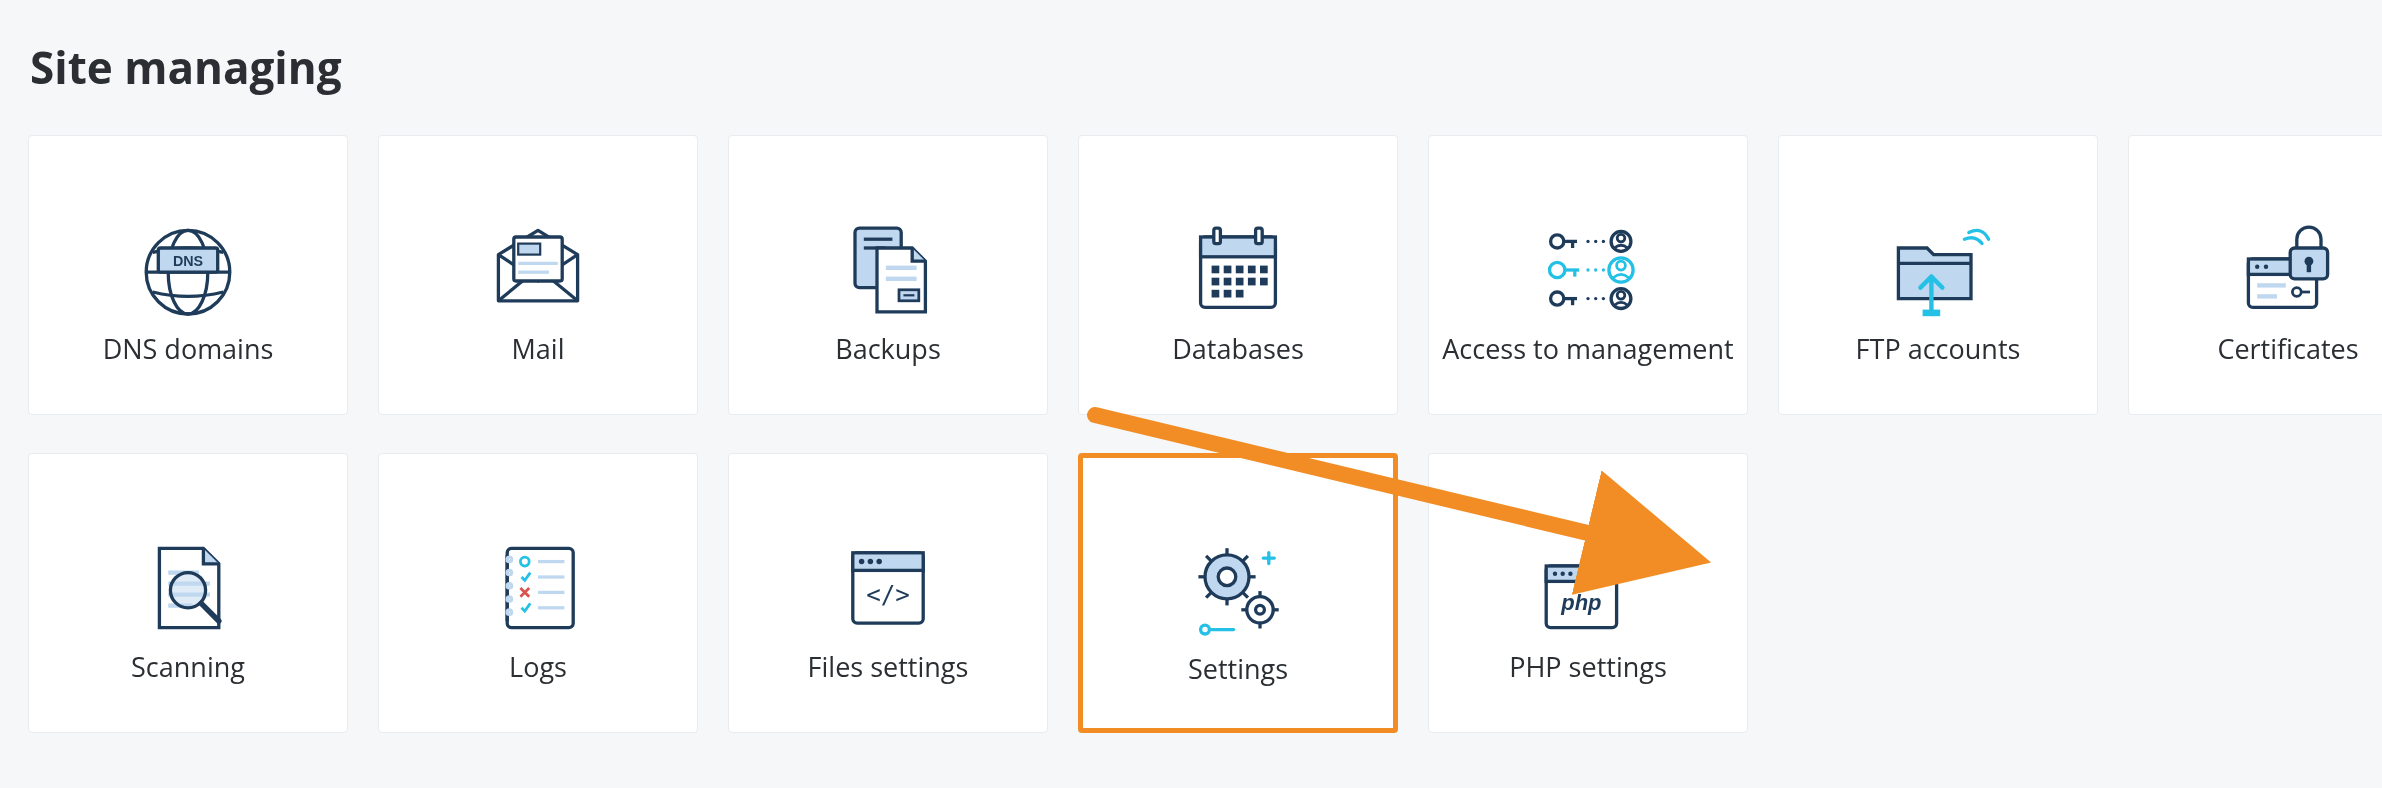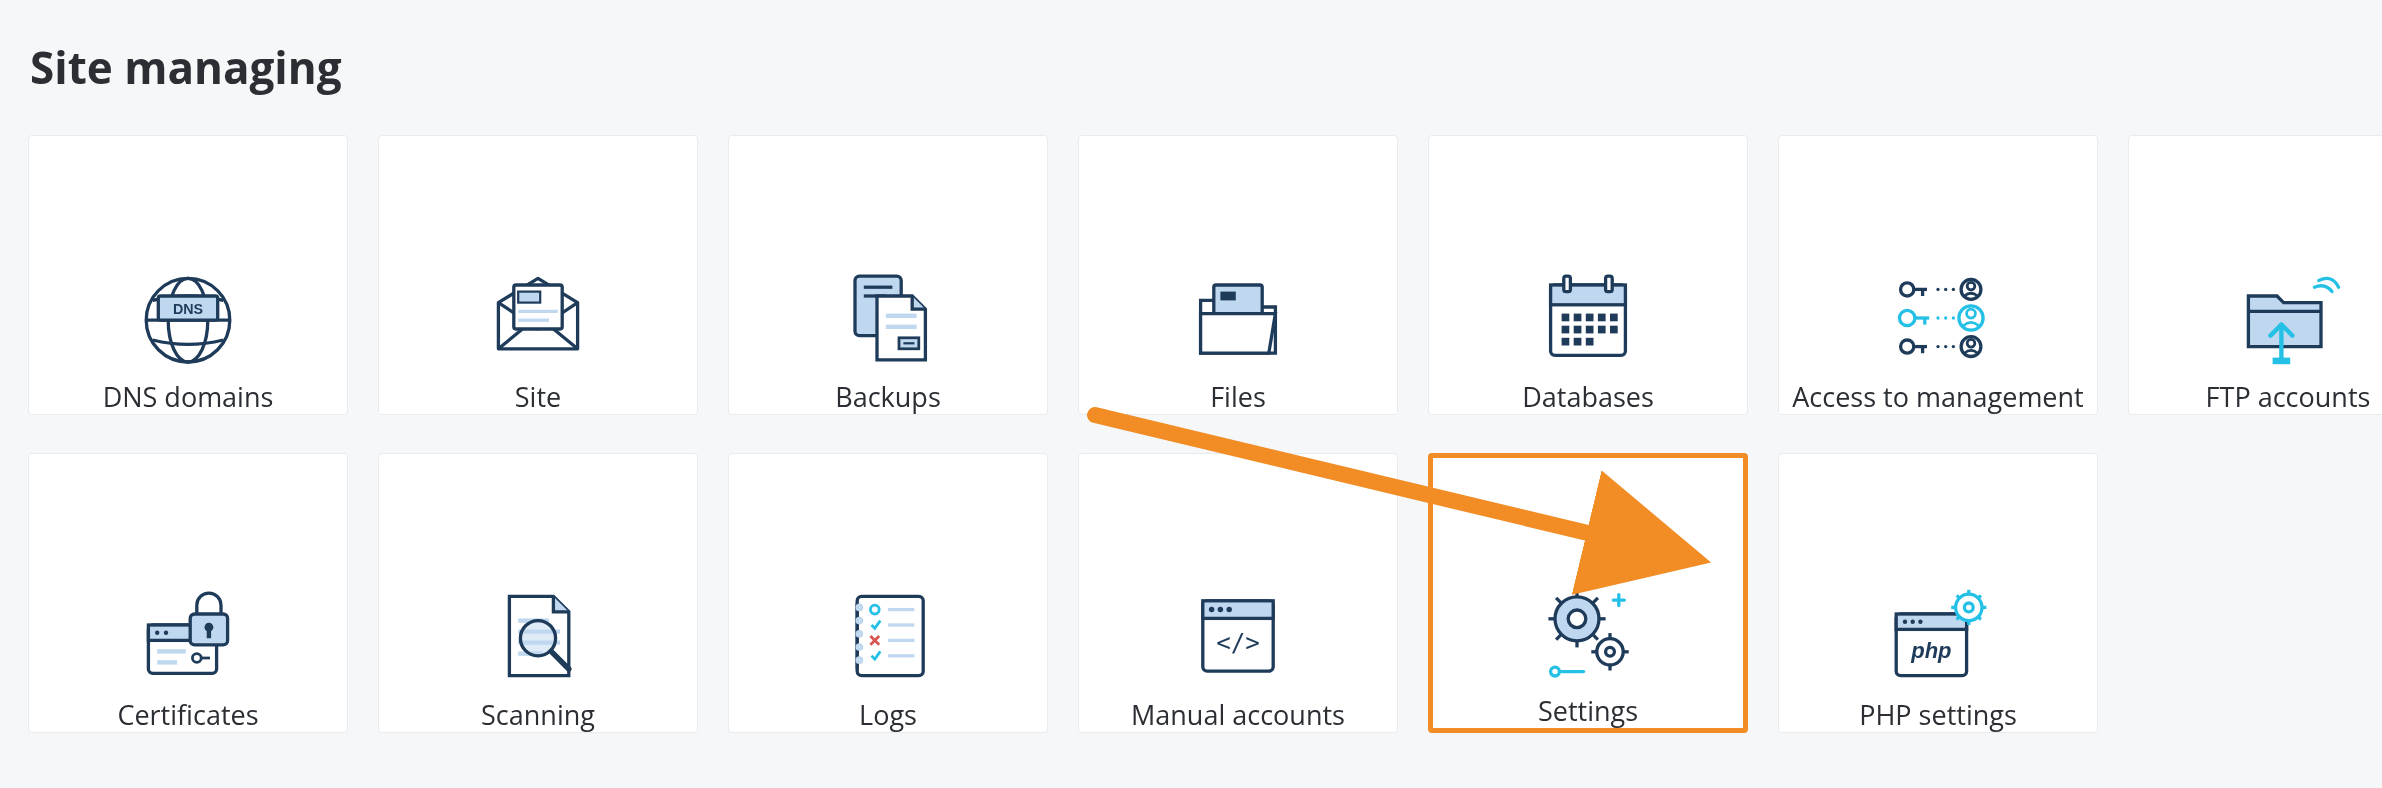--- a/index.html
+++ b/index.html
@@ -34,21 +34,21 @@
     grid-auto-rows:280px;
     gap:38px 30px;
   }
   .card{
     background:var(--card);
     border:1px solid var(--border);
     border-radius:4px;
     display:flex;
     flex-direction:column;
     align-items:center;
-    justify-content:flex-end;
+    justify-content:center;
     padding-top:26px;
     cursor:pointer;
     position:relative;
   }
   .card.highlighted{
     border:5px solid var(--orange);
     border-radius:4px;
     padding-top:30px; 
   }
   .card-icon{
@@ -102,51 +102,40 @@
           <path d="M14 78 L14 36 L50 14 L86 36 L86 78 Z" fill="#fff" stroke="var(--ink)" stroke-width="3" stroke-linejoin="round"></path>
           <path d="M14 36 L50 60 L86 36" fill="none" stroke="var(--ink)" stroke-width="3" stroke-linejoin="round"></path>
           <path d="M14 78 L42 55" fill="none" stroke="var(--ink)" stroke-width="3"></path>
           <path d="M86 78 L58 55" fill="none" stroke="var(--ink)" stroke-width="3"></path>
           <rect x="28" y="20" width="44" height="40" rx="2" fill="#fff" stroke="var(--ink)" stroke-width="3"></rect>
           <rect x="32" y="26" width="20" height="10" fill="var(--sky)" stroke="var(--ink)" stroke-width="2"></rect>
           <line x1="32" y1="44" x2="68" y2="44" stroke="var(--sky)" stroke-width="3"></line>
           <line x1="32" y1="52" x2="60" y2="52" stroke="var(--sky)" stroke-width="3"></line>
         </svg>
       </div>
-      <div class="card-label">Site</div>
+      <div class="card-label">Mail</div>
     </div>
 
     <div class="card">
       <div class="card-icon">
         <svg viewBox="0 0 100 100">
           <rect x="20" y="12" width="42" height="54" rx="4" fill="var(--sky)" stroke="var(--ink)" stroke-width="3"></rect>
           <line x1="28" y1="22" x2="54" y2="22" stroke="var(--ink)" stroke-width="3"></line>
           <line x1="28" y1="30" x2="48" y2="30" stroke="var(--ink)" stroke-width="3"></line>
           <path d="M40 30 L72 30 L84 42 L84 88 L40 88 Z" fill="#fff" stroke="var(--ink)" stroke-width="3"></path>
           <path d="M72 30 L72 42 L84 42" fill="var(--sky)" stroke="var(--ink)" stroke-width="3"></path>
           <line x1="48" y1="48" x2="76" y2="48" stroke="var(--sky)" stroke-width="4"></line>
           <line x1="48" y1="58" x2="76" y2="58" stroke="var(--sky)" stroke-width="4"></line>
           <rect x="60" y="68" width="18" height="10" fill="var(--sky)" stroke="var(--ink)" stroke-width="2.5"></rect>
           <line x1="64" y1="73" x2="74" y2="73" stroke="var(--ink)" stroke-width="2"></line>
         </svg>
       </div>
       <div class="card-label">Backups</div>
     </div>
 
-    <div class="card">
-      <div class="card-icon">
-        <svg viewBox="0 0 100 100">
-          <path d="M16 34 L16 82 L84 82 L84 40 L52 40 L46 34 Z" fill="#fff" stroke="var(--ink)" stroke-width="3"></path>
-          <rect x="28" y="20" width="44" height="34" rx="2" fill="var(--sky)" stroke="var(--ink)" stroke-width="3"></rect>
-          <rect x="34" y="26" width="14" height="8" fill="var(--ink)"></rect>
-          <path d="M16 46 L84 46 L78 82 L16 82 Z" fill="#fff" stroke="var(--ink)" stroke-width="3"></path>
-        </svg>
-      </div>
-      <div class="card-label">Files</div>
-    </div>
 
 
     <div class="card">
       <div class="card-icon">
         <svg viewBox="0 0 100 100">
           <rect x="16" y="20" width="68" height="64" rx="4" fill="#fff" stroke="var(--ink)" stroke-width="3"></rect>
           <rect x="16" y="20" width="68" height="18" fill="var(--sky)" stroke="var(--ink)" stroke-width="3"></rect>
           <rect x="28" y="12" width="6" height="14" rx="2" fill="#fff" stroke="var(--ink)" stroke-width="3"></rect>
           <rect x="66" y="12" width="6" height="14" rx="2" fill="#fff" stroke="var(--ink)" stroke-width="3"></rect>
           <g fill="var(--ink)">
@@ -291,21 +280,21 @@
       <div class="card-icon">
         <svg viewBox="0 0 100 100">
           <rect x="18" y="18" width="64" height="64" rx="4" fill="#fff" stroke="var(--ink)" stroke-width="3"></rect>
           <rect x="18" y="18" width="64" height="16" fill="var(--sky)" stroke="var(--ink)" stroke-width="3"></rect>
           <circle cx="26" cy="26" r="2.5" fill="var(--ink)"></circle>
             <circle cx="34" cy="26" r="2.5" fill="var(--ink)"></circle>
             <circle cx="42" cy="26" r="2.5" fill="var(--ink)"></circle>
           <text x="50" y="64" text-anchor="middle" font-family="monospace" font-size="22" fill="var(--ink)">&lt;/&gt;</text>
         </svg>
       </div>
-      <div class="card-label">Manual accounts</div>
+      <div class="card-label">Files settings</div>
     </div>
 
     <div class="card highlighted">
       <div class="card-icon">
         <svg viewBox="0 0 100 100">
           <g transform="translate(40,38)">
             <circle r="20" fill="var(--sky)" stroke="var(--ink)" stroke-width="3"></circle>
             <circle r="8" fill="#fff" stroke="var(--ink)" stroke-width="3"></circle>
             <g stroke="var(--ink)" stroke-width="3">
               <line x1="0" y1="-20" x2="0" y2="-26"></line>

